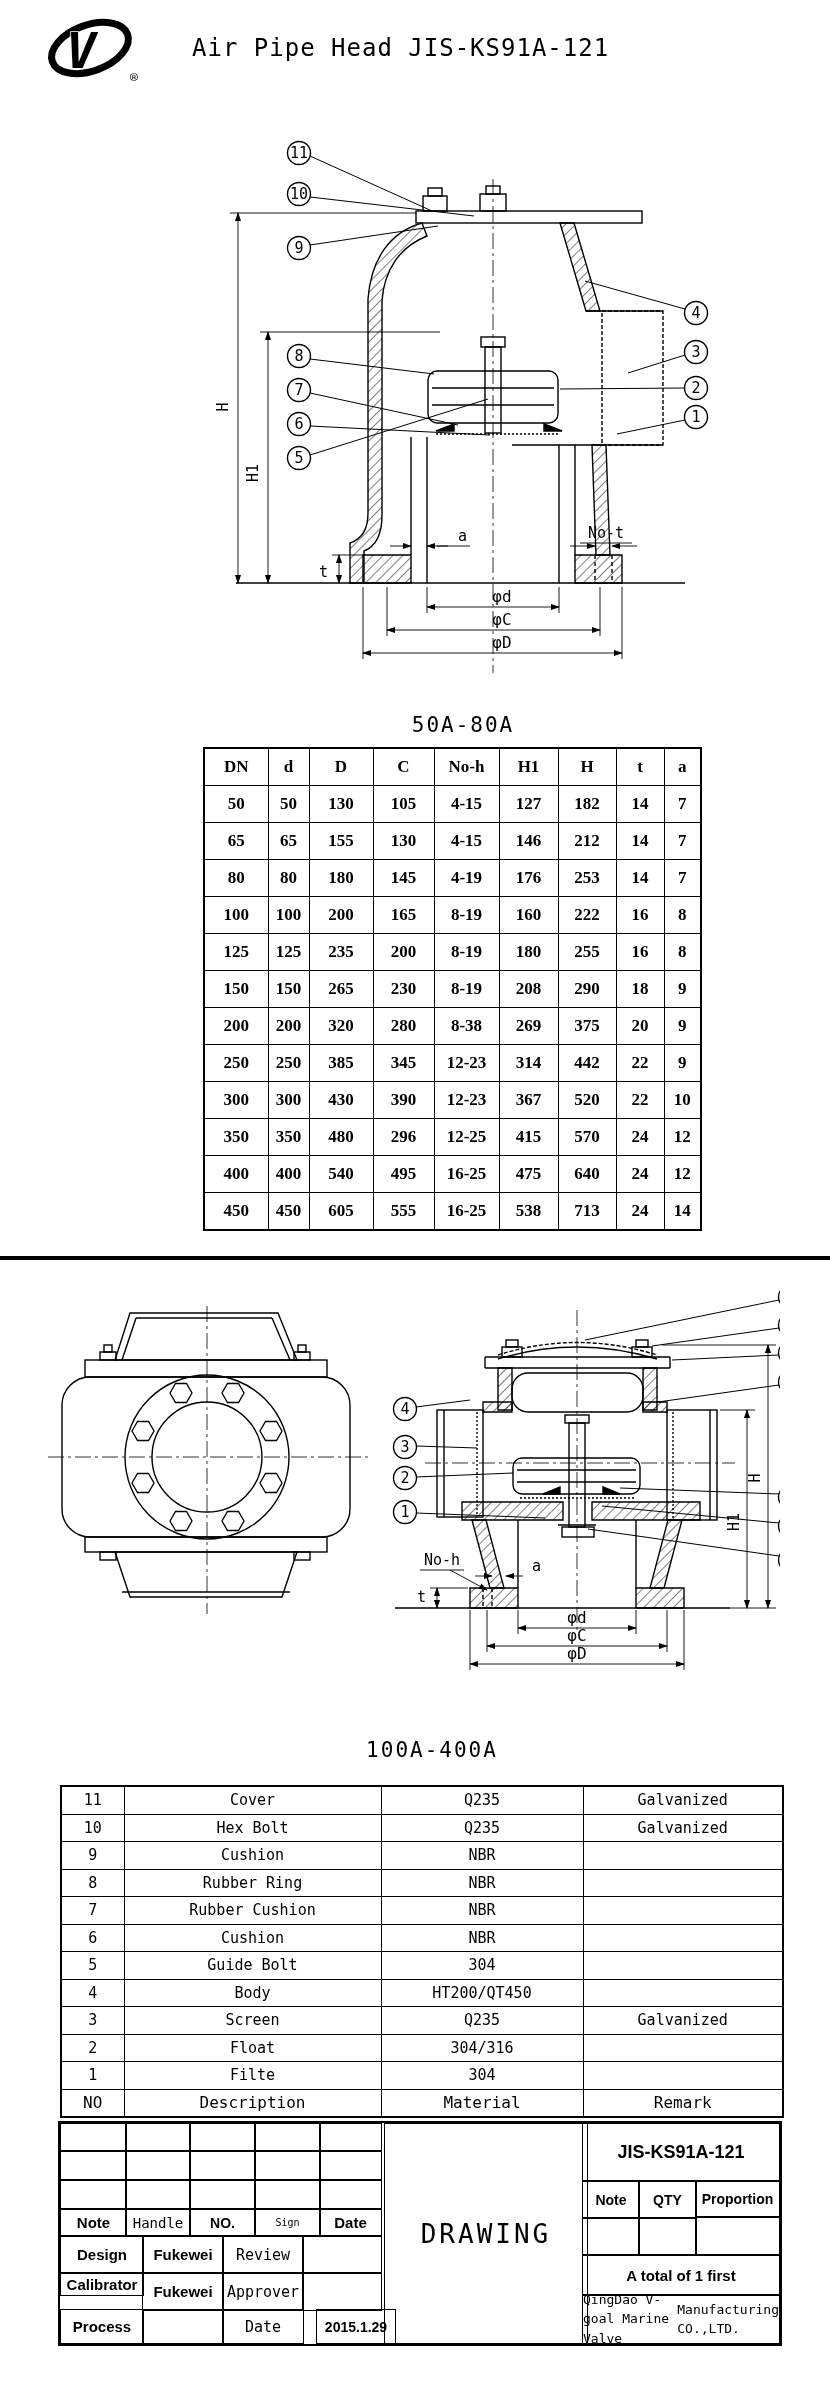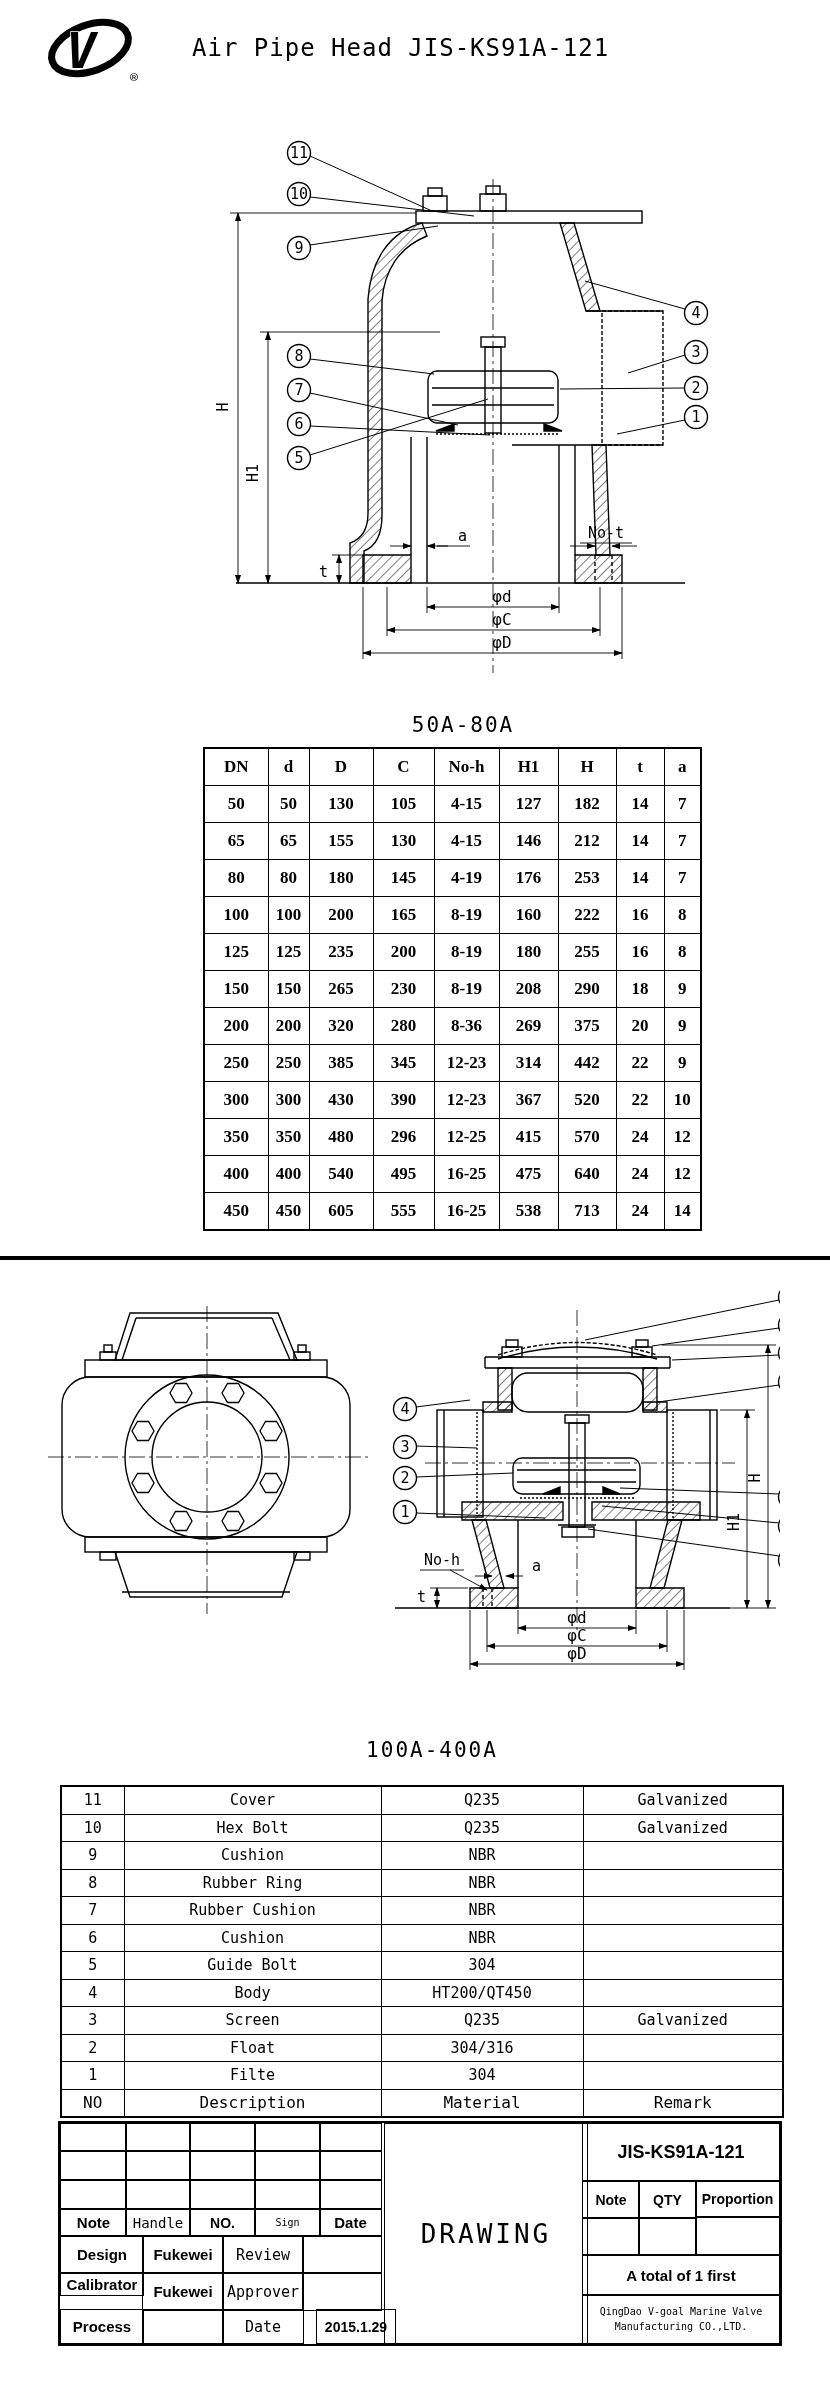--- a/index.html
+++ b/index.html
@@ -286,21 +286,21 @@
           <td>208</td>
           <td>290</td>
           <td>18</td>
           <td>9</td>
         </tr>
         <tr>
           <td>200</td>
           <td>200</td>
           <td>320</td>
           <td>280</td>
-          <td>8-36</td>
+          <td>8-38</td>
           <td>269</td>
           <td>375</td>
           <td>20</td>
           <td>9</td>
         </tr>
         <tr>
           <td>250</td>
           <td>250</td>
           <td>385</td>
           <td>345</td>
@@ -680,19 +680,19 @@
     <div class="cell cad" style="left:324px;top:0;width:204px;height:221px;font-size:26px;letter-spacing:3px">DRAWING</div>
 
     <div class="cell bold" style="left:522px;top:0;width:198px;height:59px;font-size:18px">JIS-KS91A-121</div>
     <div class="cell bold" style="left:522px;top:57px;width:58px;height:39px;font-size:14px">Note</div>
     <div class="cell bold" style="left:578px;top:57px;width:59px;height:39px;font-size:14px">QTY</div>
     <div class="cell bold" style="left:635px;top:57px;width:85px;height:37px;font-size:14px">Proportion</div>
     <div class="cell" style="left:522px;top:94px;width:58px;height:39px"></div>
     <div class="cell" style="left:578px;top:94px;width:59px;height:39px"></div>
     <div class="cell" style="left:635px;top:94px;width:85px;height:39px"></div>
     <div class="cell bold" style="left:522px;top:131px;width:198px;height:42px;font-size:15px">A total of 1 first</div>
-    <div class="cell cad" style="left:522px;top:171px;width:198px;height:50px;flex-direction:column;font-size:10px;line-height:1.5">
+    <div class="cell cad" style="left:522px;top:171px;width:198px;height:50px;flex-direction:row;font-size:13px;line-height:1.5">
       <span>QingDao V-goal Marine Valve</span>
       <span>Manufacturing CO.,LTD.</span>
     </div>
   </div>
 
 </div>
 
 </body></html>

